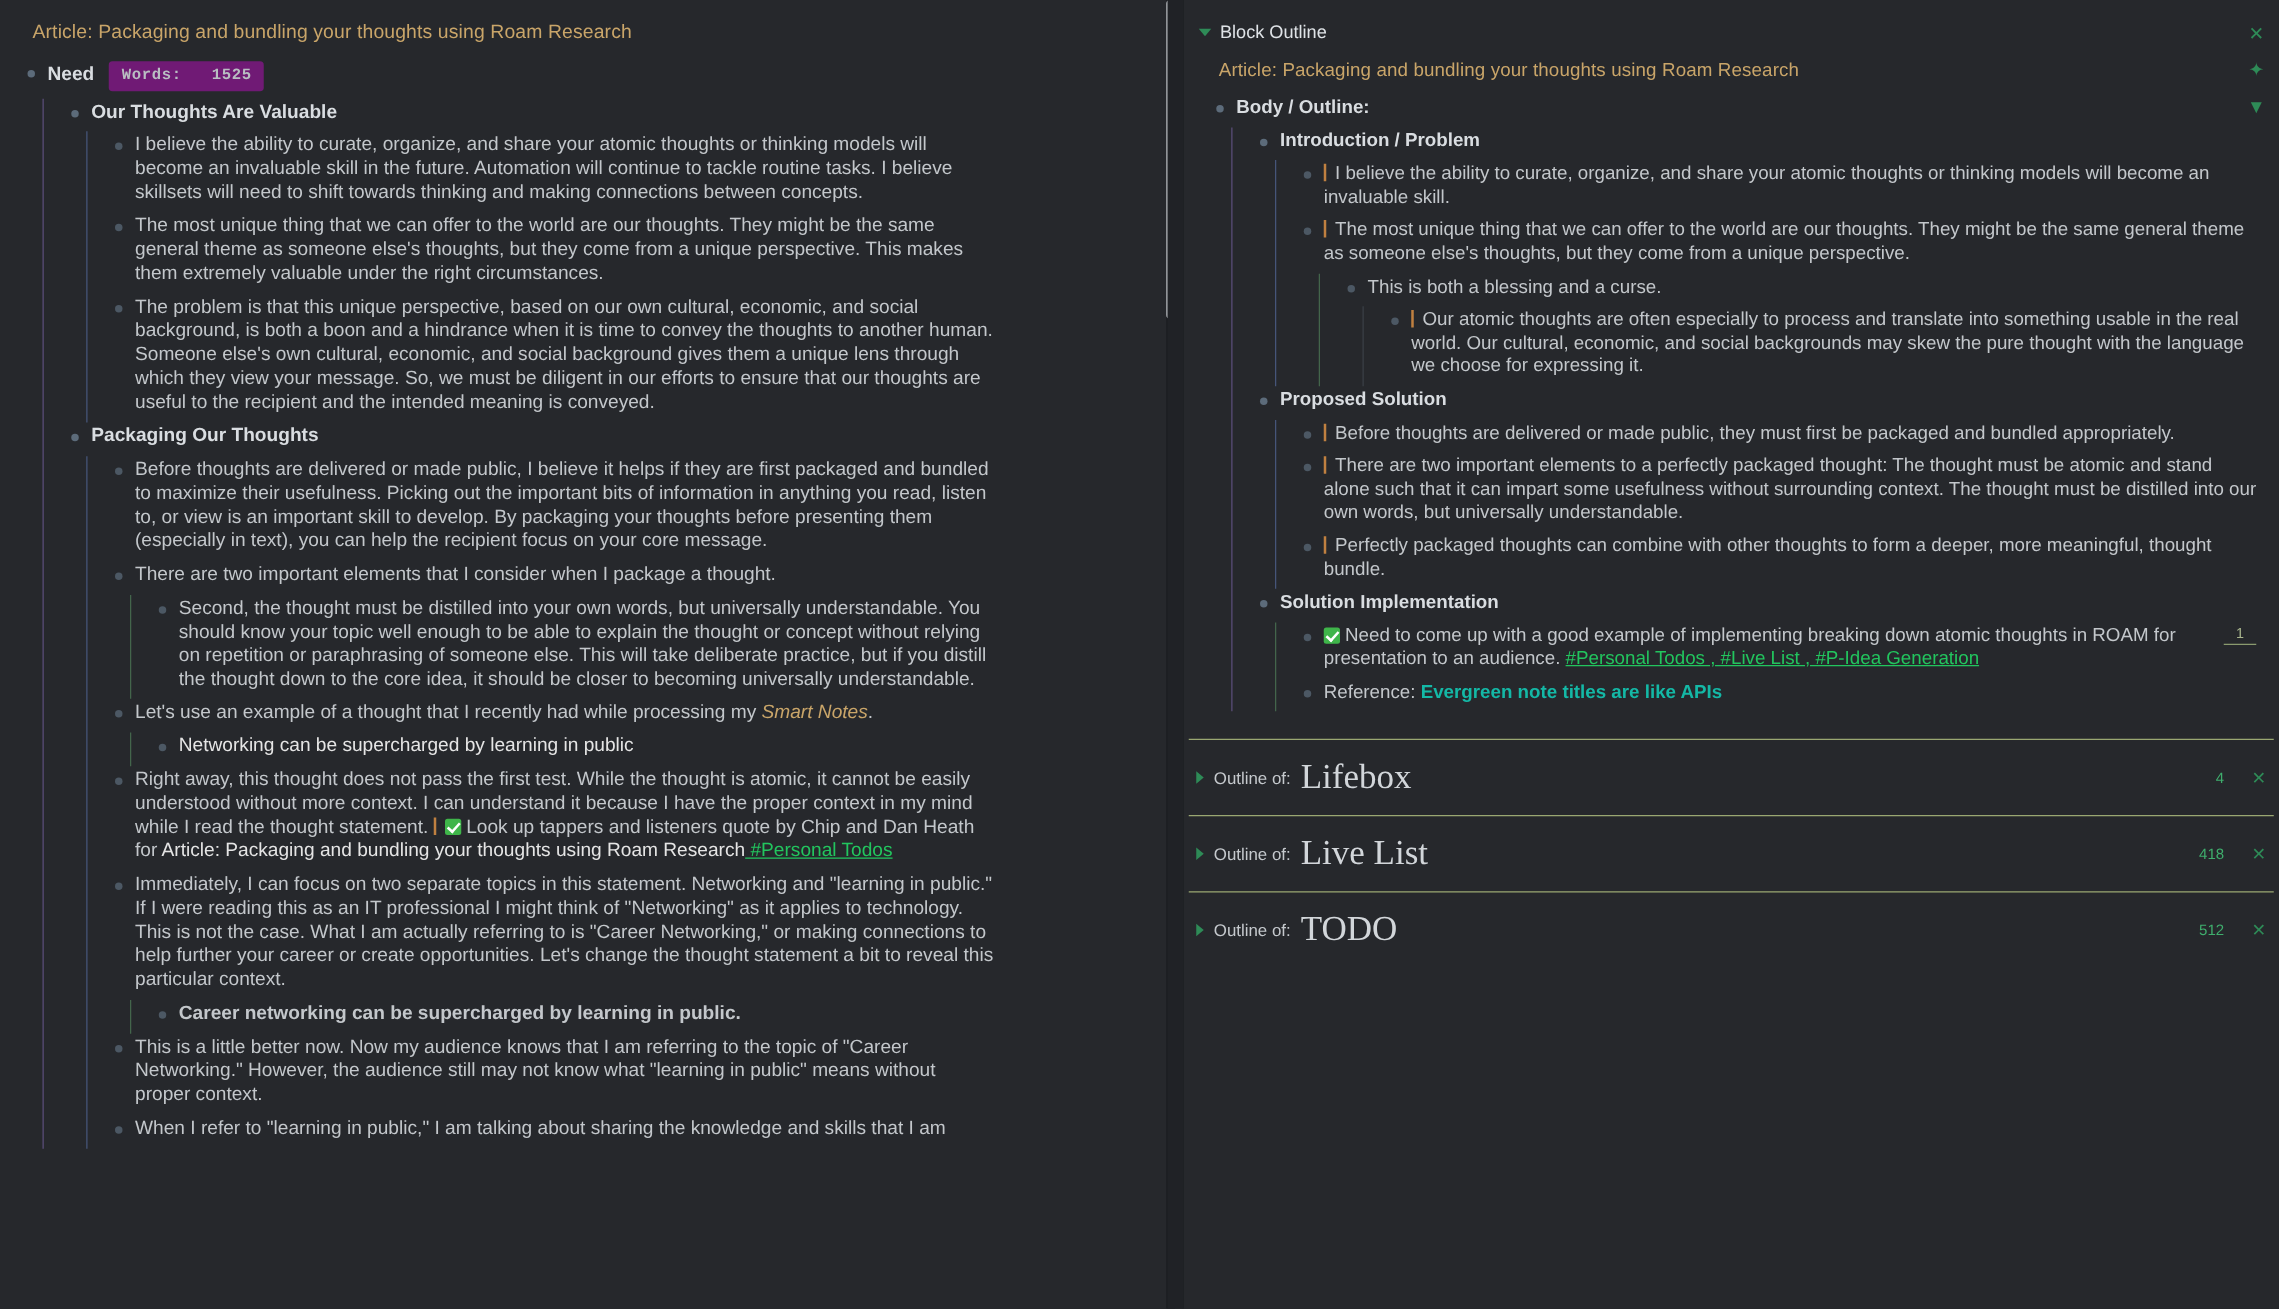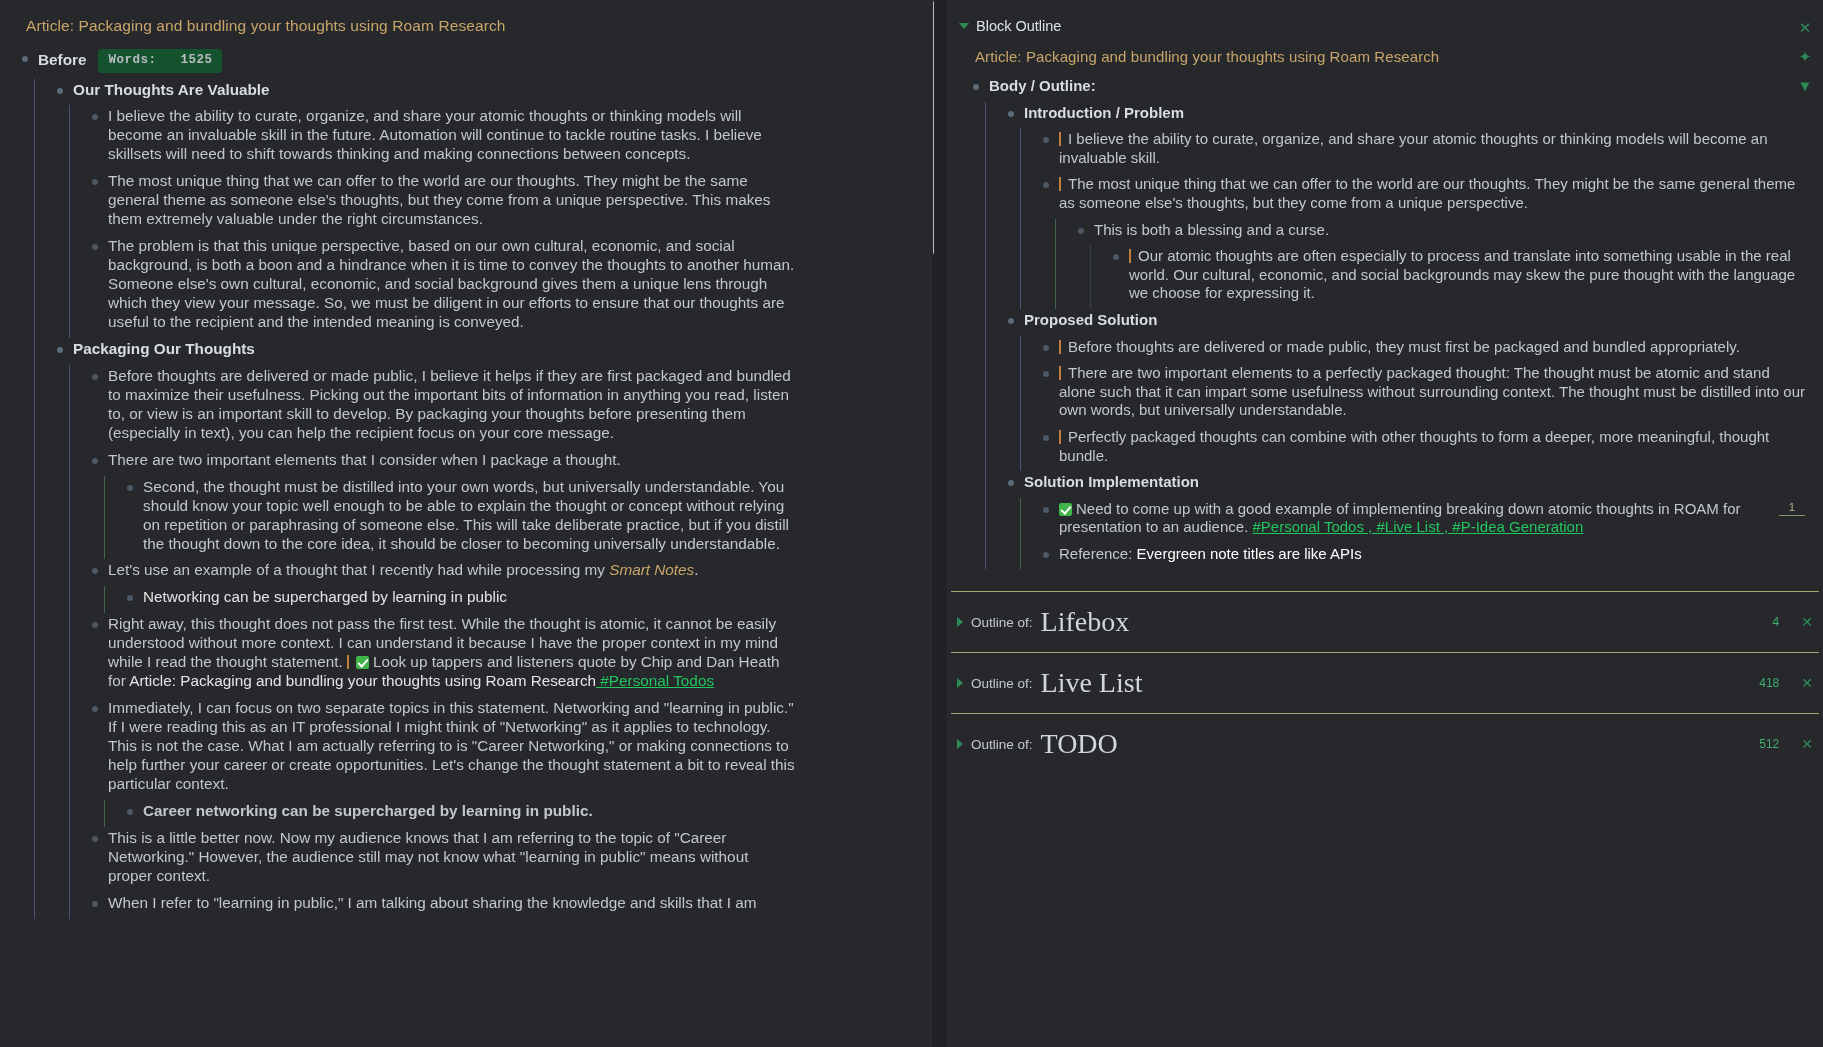--- a/index.html
+++ b/index.html
@@ -50,35 +50,35 @@
   .btext {
     color: #c3c7cb;
     font-size: 15.3px;
     line-height: 1.24;
     padding: 2px 0 6px 0;
     flex: 1 1 auto;
   }
   .btext.head { font-weight: bold; color: #d9dde1; }
   .orange { color: #e5e5e5; }
   .orange-i { color: #c9a569; font-style: italic; }
-  .link-blue { color: #ffffff; }
+  .link-blue { color: #14b8a6; font-weight: bold; }
   .tag { color: #22c55e; text-decoration: underline; }
   .bold { font-weight: bold; }
 
   
   .children { margin-left: 12px; padding-left: 22px; border-left: 1px solid #3a3f46; }
   .gl-purple { border-left-color: #5b4d7a; }
   .gl-blue   { border-left-color: #46557a; }
   .gl-green  { border-left-color: #43654b; }
   .gl-gray   { border-left-color: #3a3f46; }
 
   
   .row-inline { display: flex; align-items: center; gap: 12px; }
   .wordcount {
-    background: #14532d;
+    background: #701a75;
     color: #b9bdc2;
     font-family: "Liberation Mono", monospace;
     font-size: 12.5px;
     padding: 4px 10px;
     border-radius: 3px;
     letter-spacing: .5px;
     white-space: pre;
   }
 
   
@@ -186,21 +186,21 @@
 <body>
 
 <div id="main-pane">
   <div id="main-scroll">
 
     <div class="page-ref-title">Article: Packaging and bundling your thoughts using Roam Research</div>
 
     <div class="blk">
       <span class="bullet"></span>
       <div class="btext head row-inline">
-        <span>Before</span>
+        <span>Need</span>
         <span class="wordcount">Words:   1525</span>
       </div>
     </div>
 
     <div class="children gl-purple">
 
       <div class="blk">
         <span class="bullet"></span>
         <div class="btext head">Our Thoughts Are Valuable</div>
       </div>

